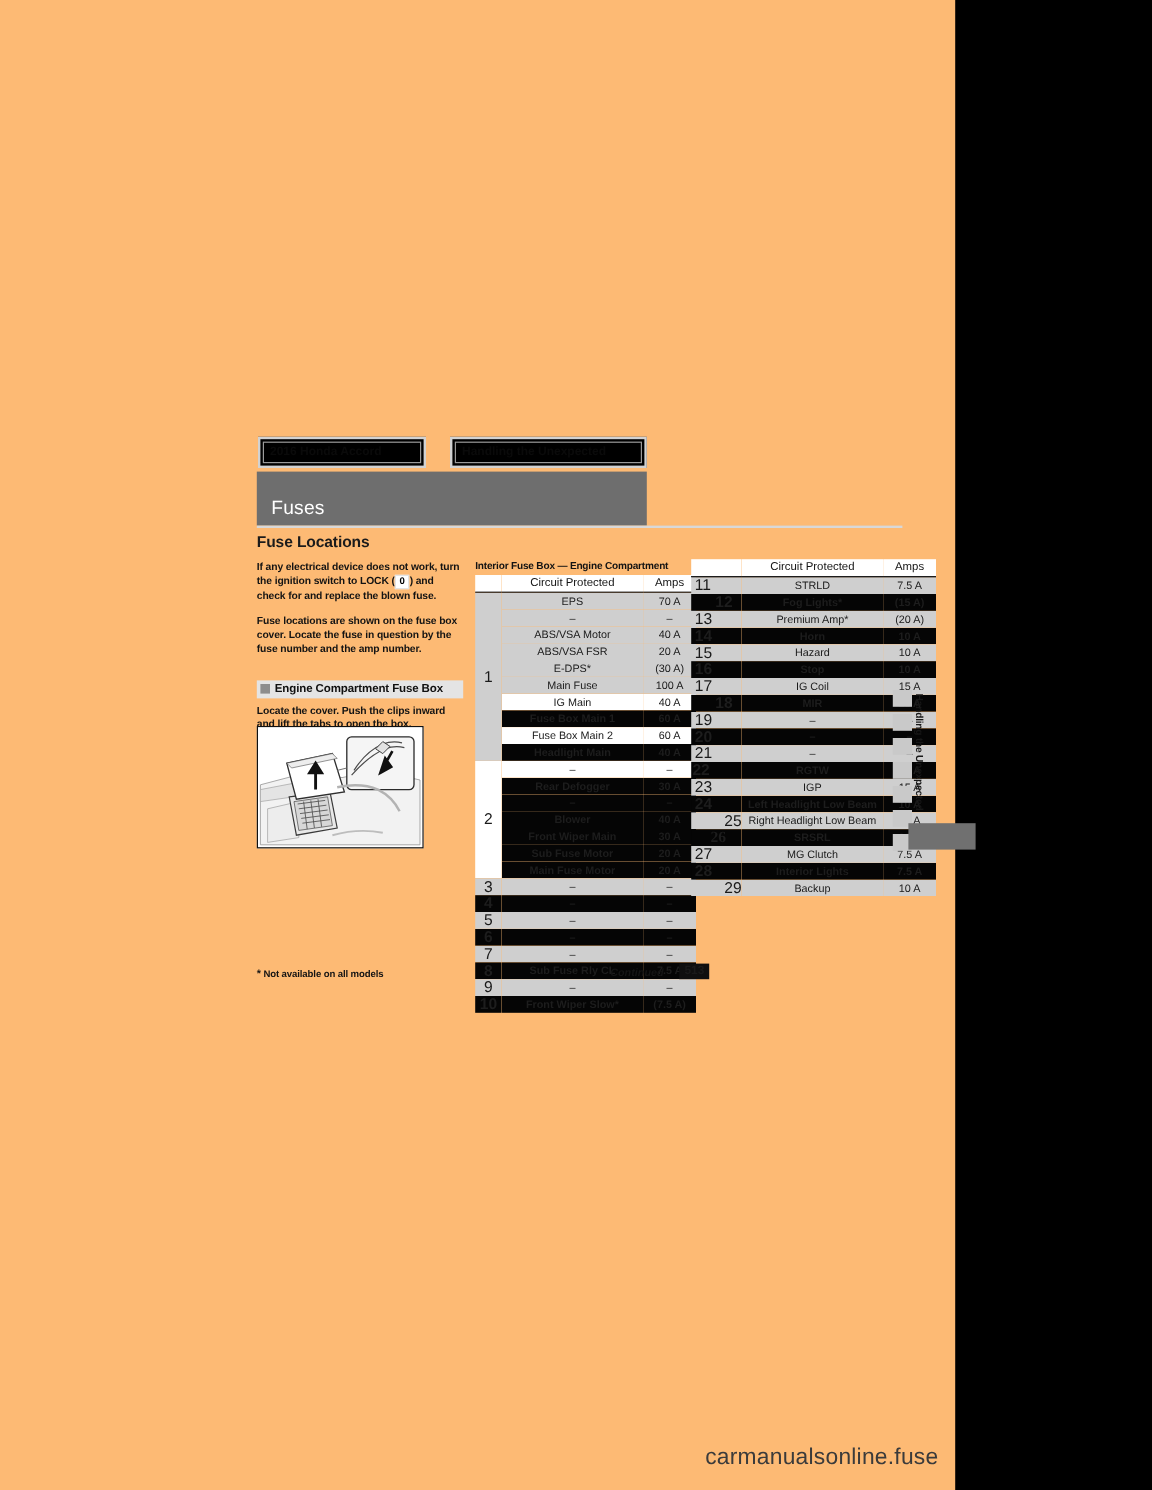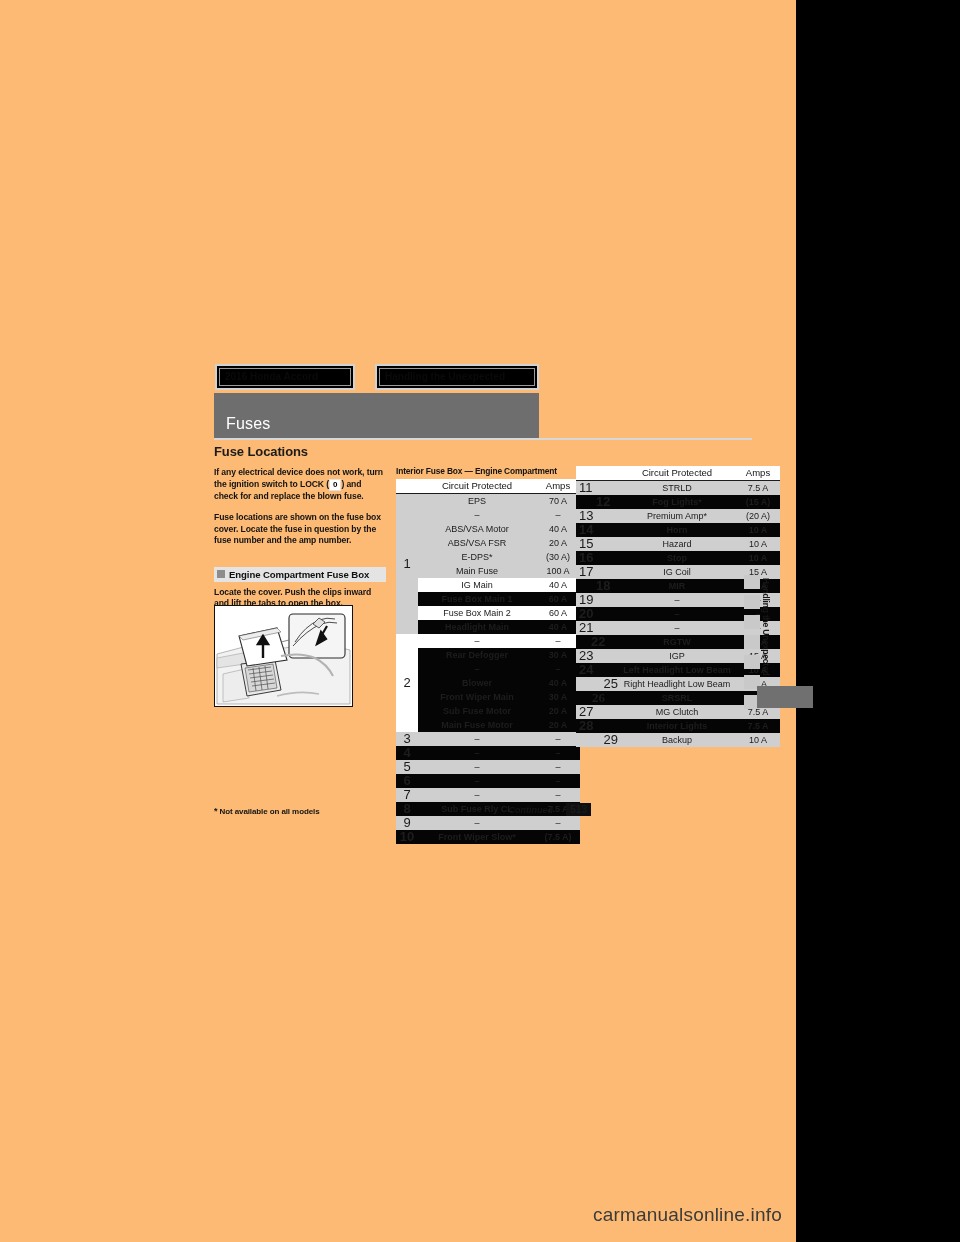--- a/index.html
+++ b/index.html
@@ -516,21 +516,21 @@
             <td class="c-num" style="text-align: left; padding-left: 3px;">20</td>
             <td class="c-name">–</td>
             <td class="c-amps">–</td>
           </tr>
           <tr class="lit">
             <td class="c-num" style="text-align: left; padding-left: 3px;">21</td>
             <td class="c-name">–</td>
             <td class="c-amps">–</td>
           </tr>
           <tr class="dim">
-            <td class="c-num" style="text-align: left; padding-left: 15px; margin-top: 31px;">22</td>
+            <td class="c-num" style="text-align: left; padding-left: 1px; margin-top: 31px;">22</td>
             <td class="c-name">RGTW</td>
             <td class="c-amps">15 A</td>
           </tr>
           <tr class="lit">
             <td class="c-num" style="text-align: left; padding-left: 3px;">23</td>
             <td class="c-name">IGP</td>
             <td class="c-amps">15 A</td>
           </tr>
           <tr class="dim">
             <td class="c-num" style="text-align: left; padding-left: 3px;">24</td>
@@ -580,16 +580,16 @@
     <div class="seg"></div>
     <div class="seg"></div>
     <div class="seg"></div>
     <div class="seg"></div>
     <div class="seg"></div>
   </div>
   <div class="side-label">Handling the Unexpected</div>
   <div class="side-block"></div>
 
   <div class="watermark">
-    <span>carmanualsonline.info</span>
+    <span>carmanualsonline.fuse</span>
   </div>
 
 </div>
 
 </body></html>

